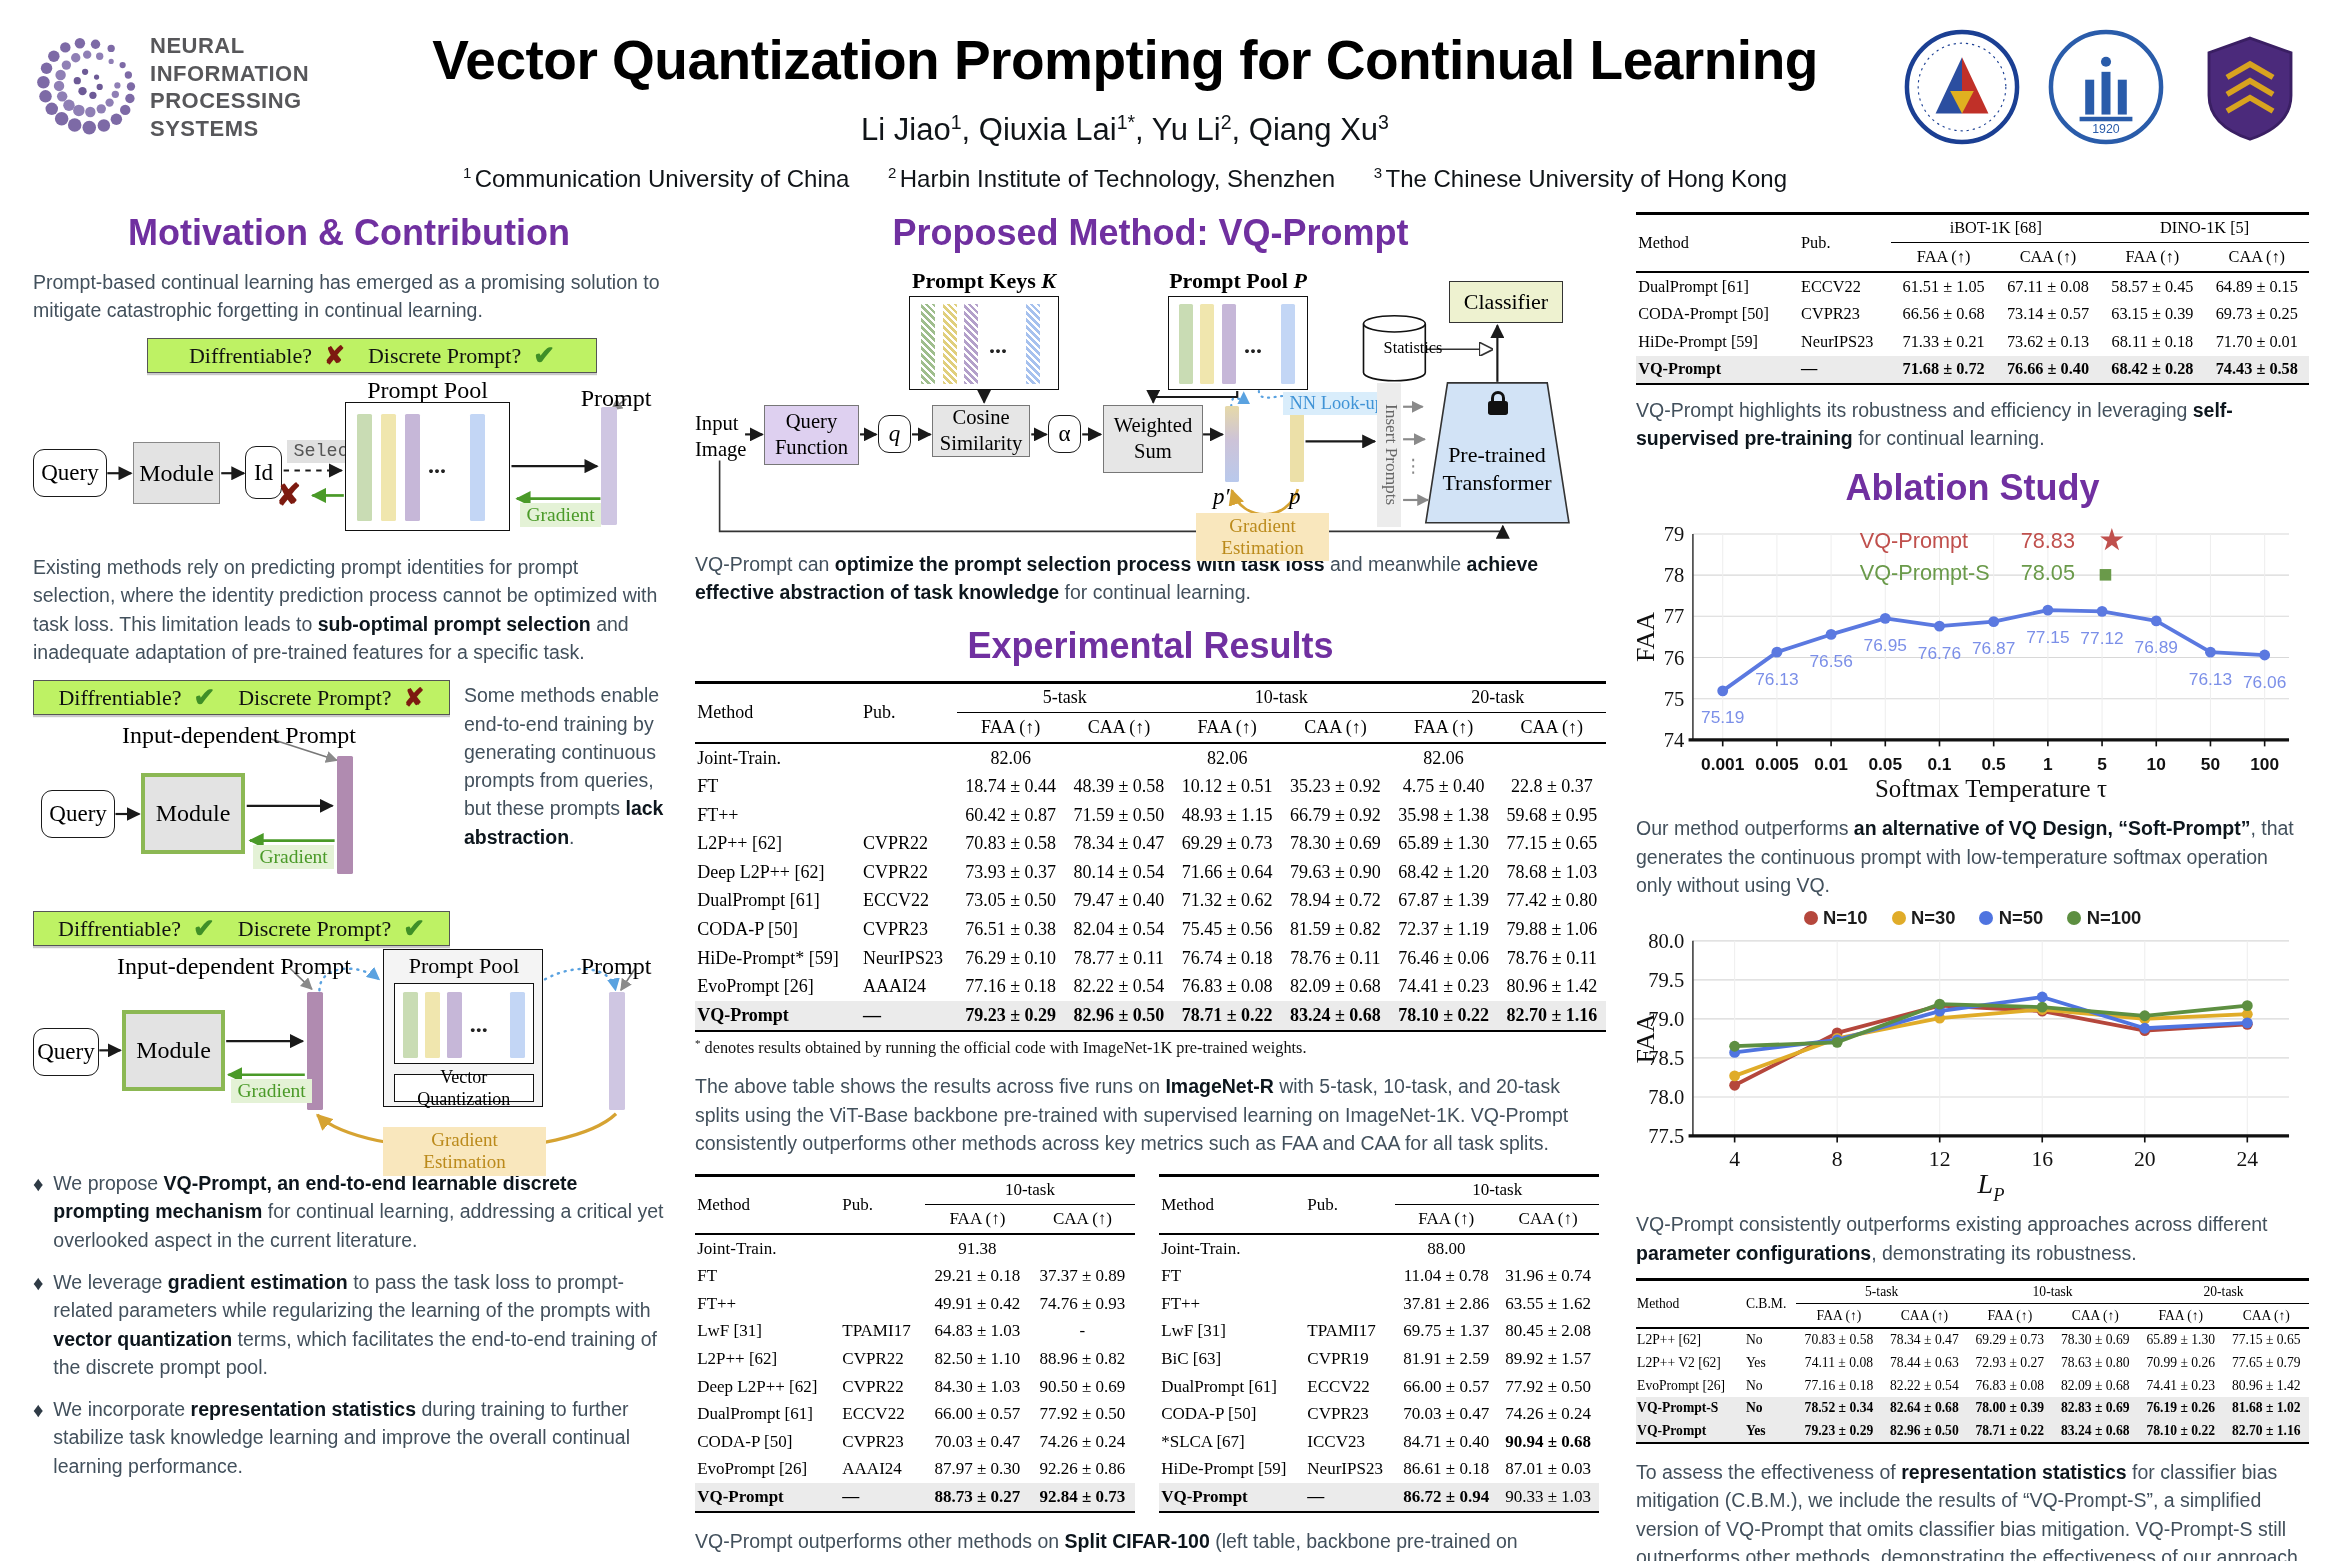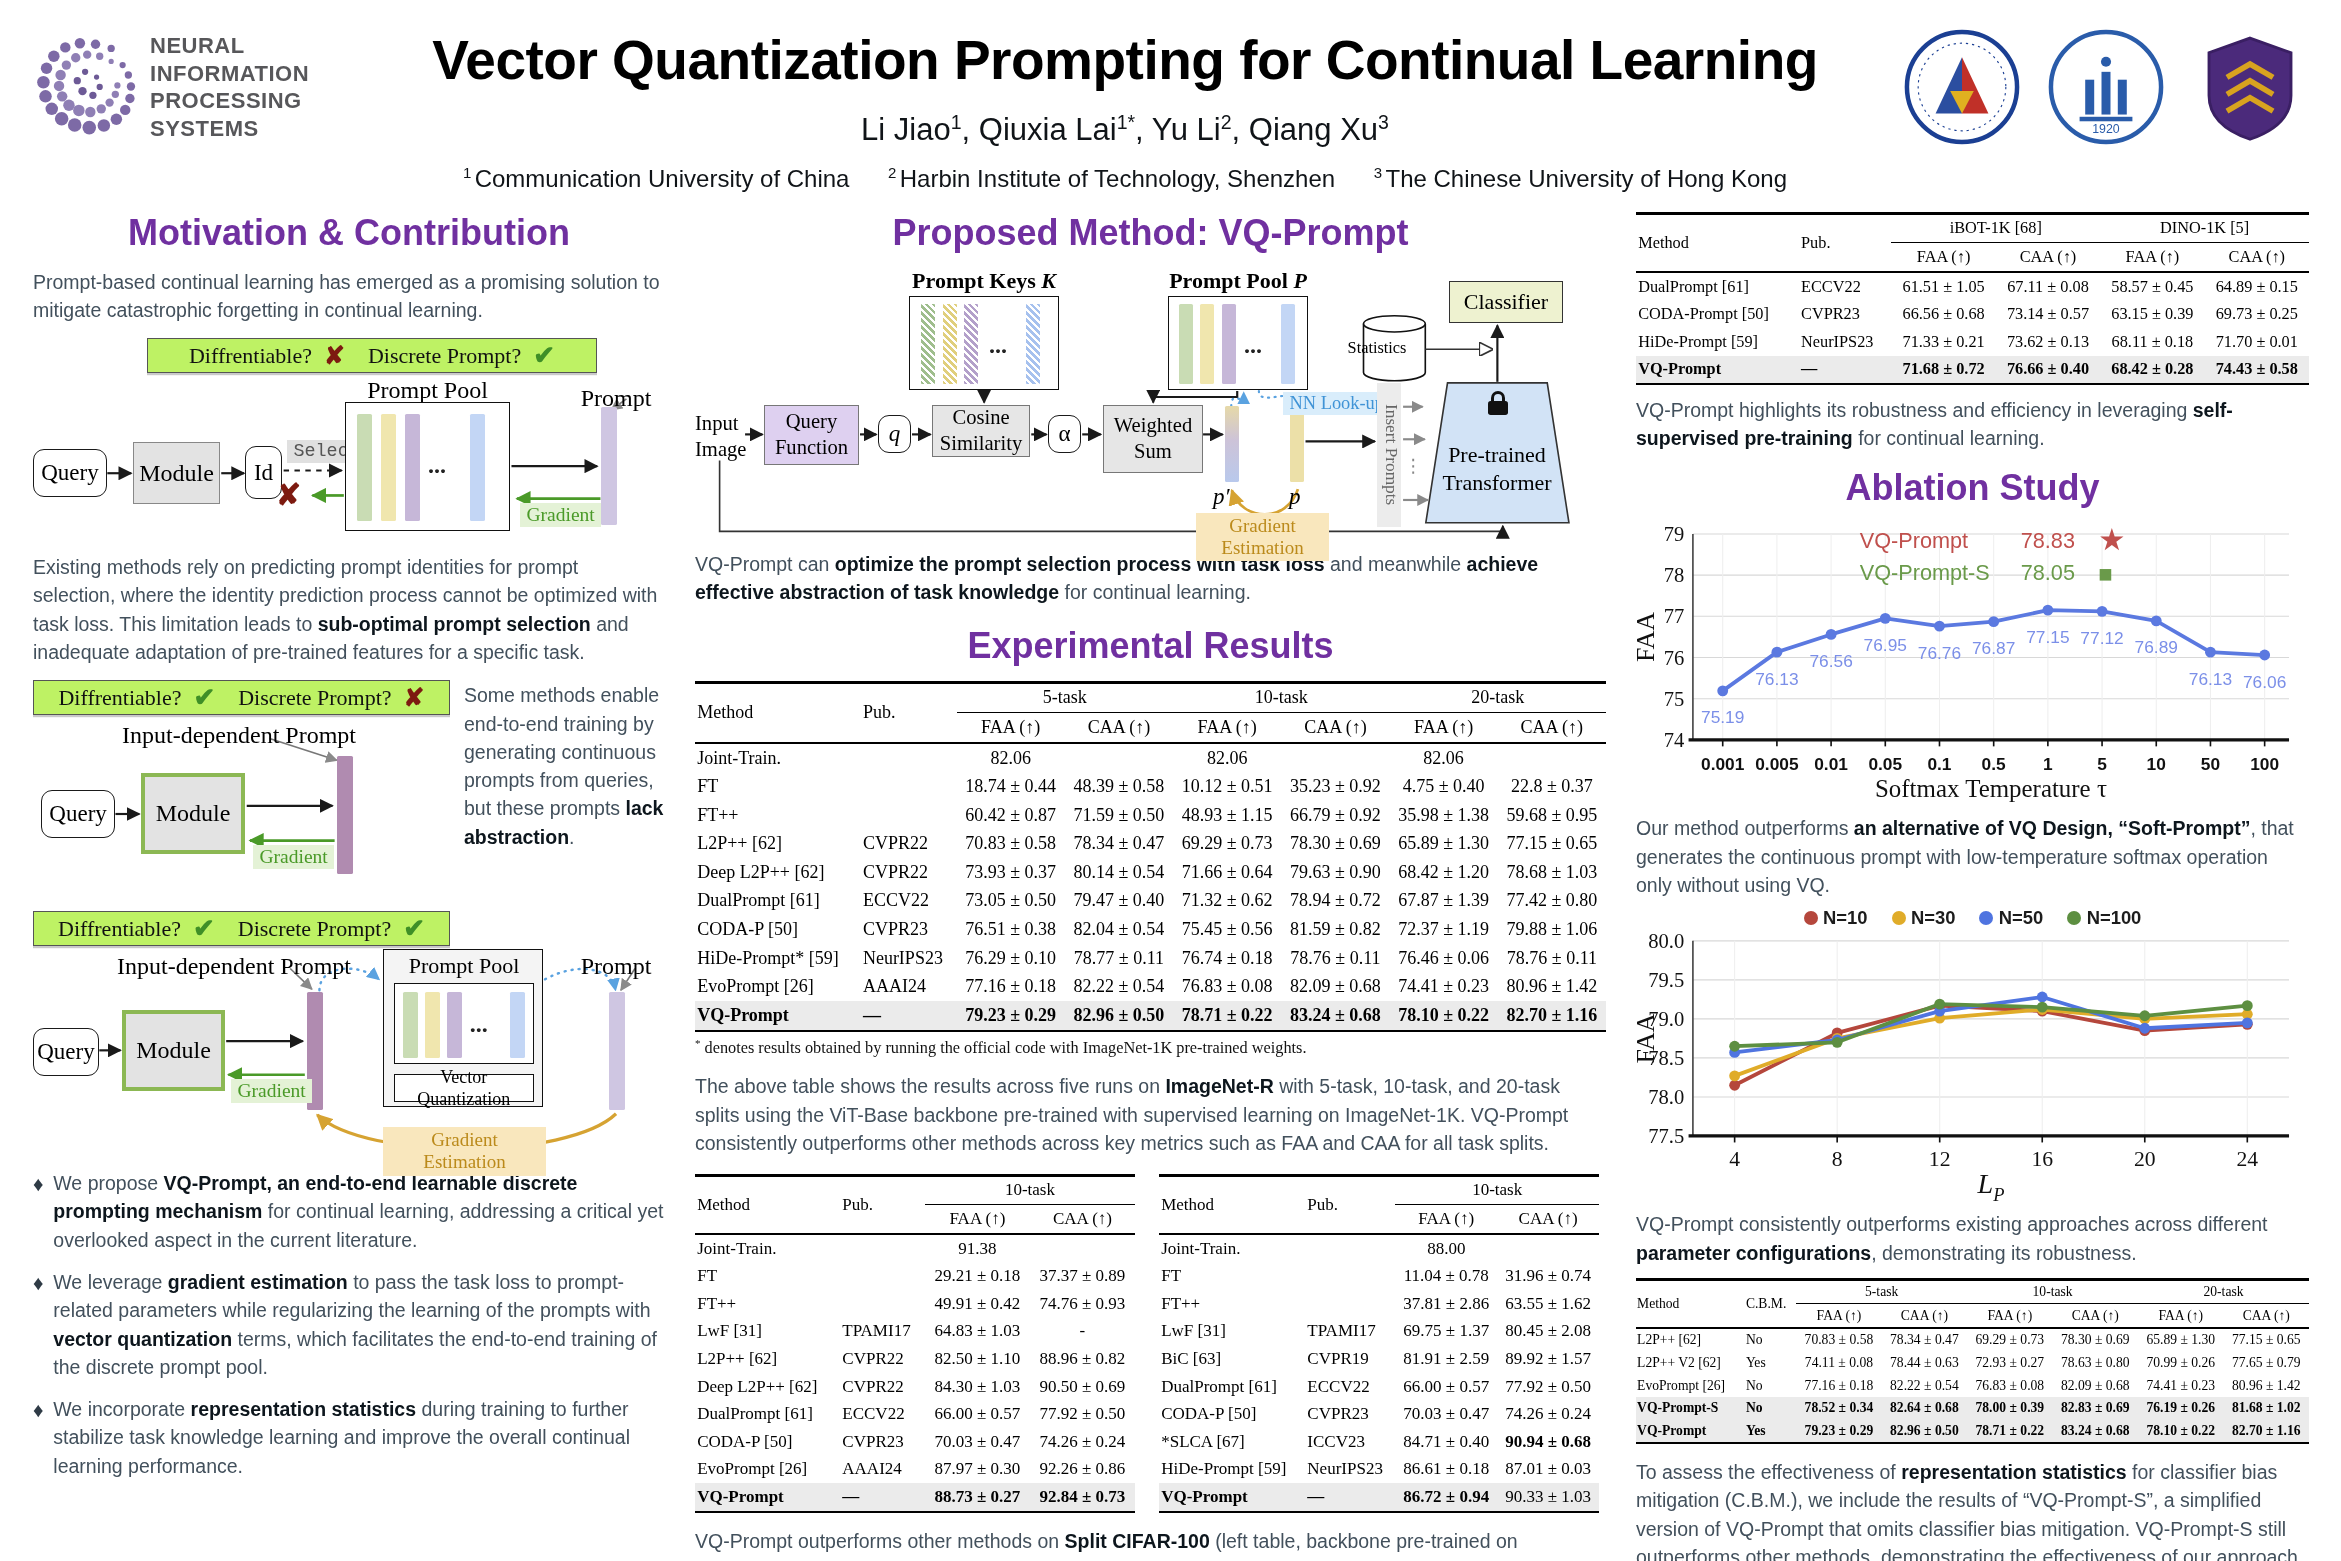--- a/index.html
+++ b/index.html
@@ -361,21 +361,21 @@
       <div class="hbar" style="left:116px;background:repeating-linear-gradient(45deg,#a6c1ee 0 2.7px,#fff 2.7px 4.9px)"></div>
     </div>
     <div class="pbox" style="left:473px;top:28px;width:140px;height:94px">
       <div class="bar" style="left:9.8px;top:7.6px;height:80px;width:14px;background:#c9dcb4"></div>
       <div class="bar" style="left:31px;top:7.6px;height:80px;width:14px;background:#f0e6ae"></div>
       <div class="bar" style="left:53px;top:7.6px;height:80px;width:14px;background:#c6b7d8"></div>
       <div class="dots" style="left:75px;top:35px">...</div>
       <div class="bar" style="left:112px;top:7.6px;height:80px;width:14px;background:#c3d6f5"></div>
     </div>
     <div class="gbox" style="left:754px;top:13.6px;width:114px;height:42px;font-size:22px;background:#eef2d0;border-color:#333">Classifier</div>
-    <div class="abs serif" style="left:644px;top:70px;width:76px;text-align:center;font-size:16.3px;color:#000">Statistics</div>
+    <div class="abs serif" style="left:680px;top:70px;width:76px;text-align:center;font-size:16.3px;color:#000">Statistics</div>
     <div class="abs serif" style="left:0;top:142px;width:52px;font-size:20.6px;color:#000;line-height:1.3">
       <div>Input</div>
             <div>Image</div>
     </div>
     <div class="gbox" style="left:69px;top:137px;width:95px;height:60px;font-size:20.6px;background:#ded0f0;border-color:#777">
       <div>
               <div>Query</div>
               <div>Function</div>
             </div>
     </div>

